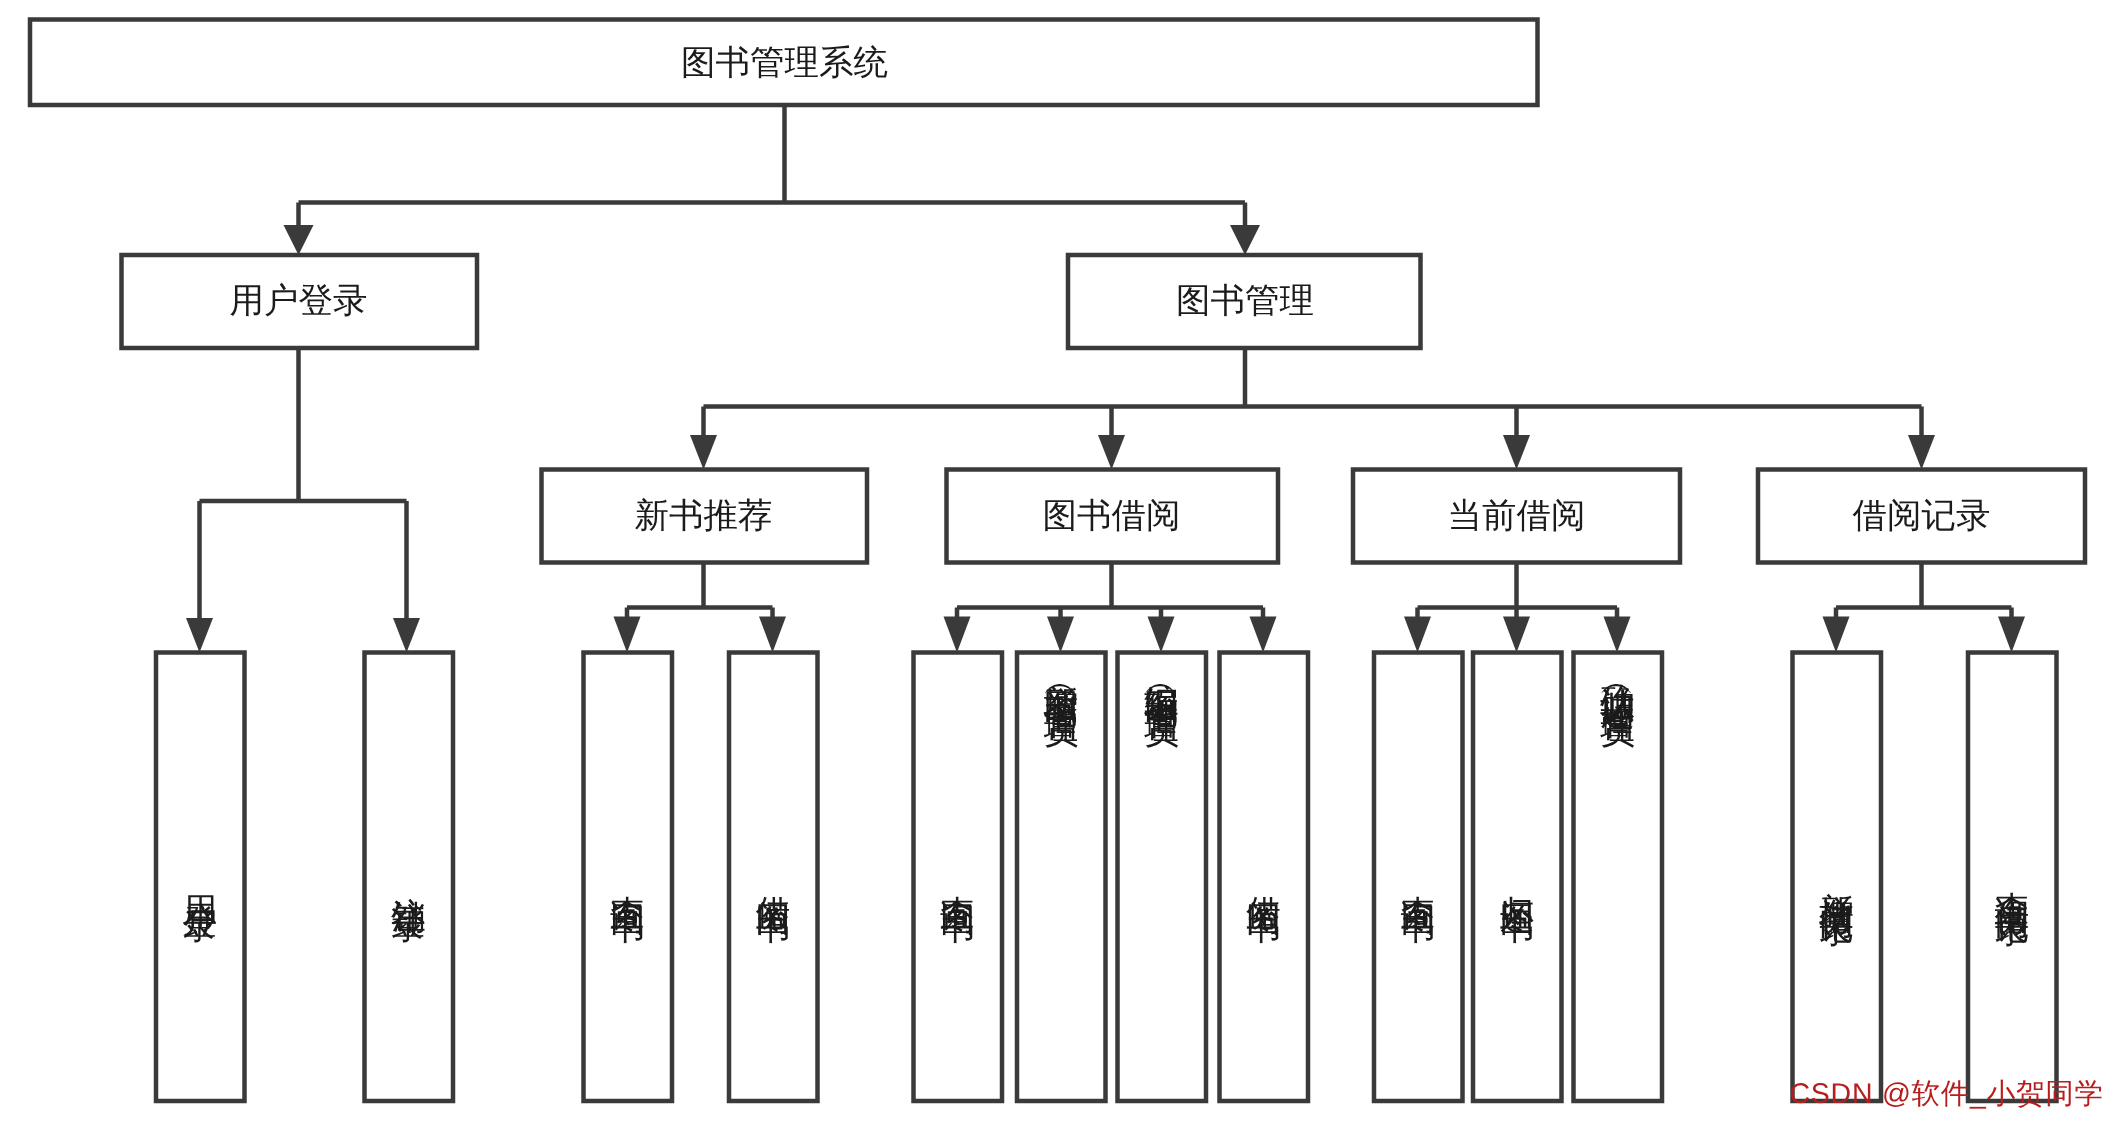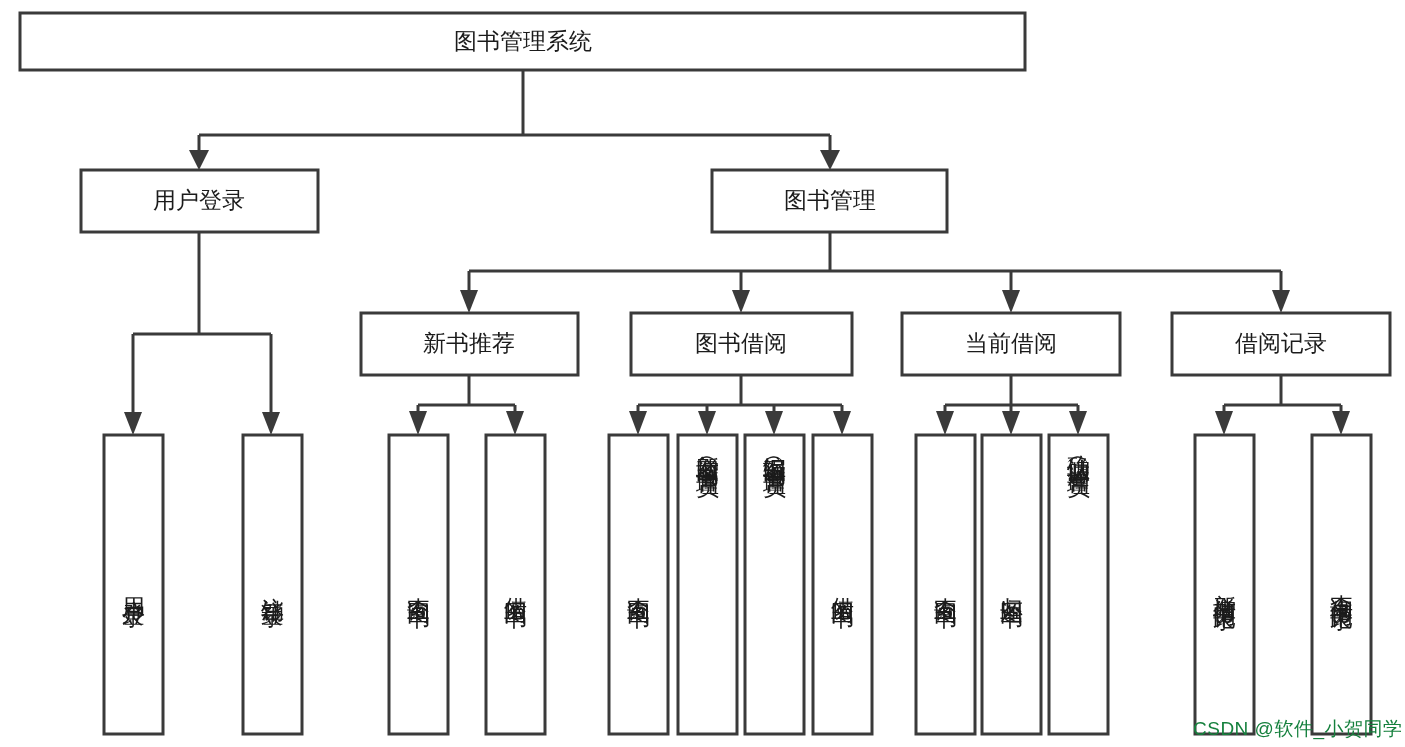--- a/index.html
+++ b/index.html
@@ -60,21 +60,21 @@
     font-size: 23px;
     line-height: 1.08;
     letter-spacing: 3px;
     color: #1b1b1b;
     white-space: nowrap;
   }
   .watermark {
     position: absolute;
     font-family: "Liberation Sans", "DejaVu Sans", sans-serif;
     font-size: 19px;
-    color: #15803d;
+    color: #b91c1c;
     white-space: nowrap;
     letter-spacing: 0.5px;
   }
 </style>
 </head>
 <body>
 
 <div id="stage">
 
   <svg id="diagram-svg" viewBox="0 0 1405 747">

